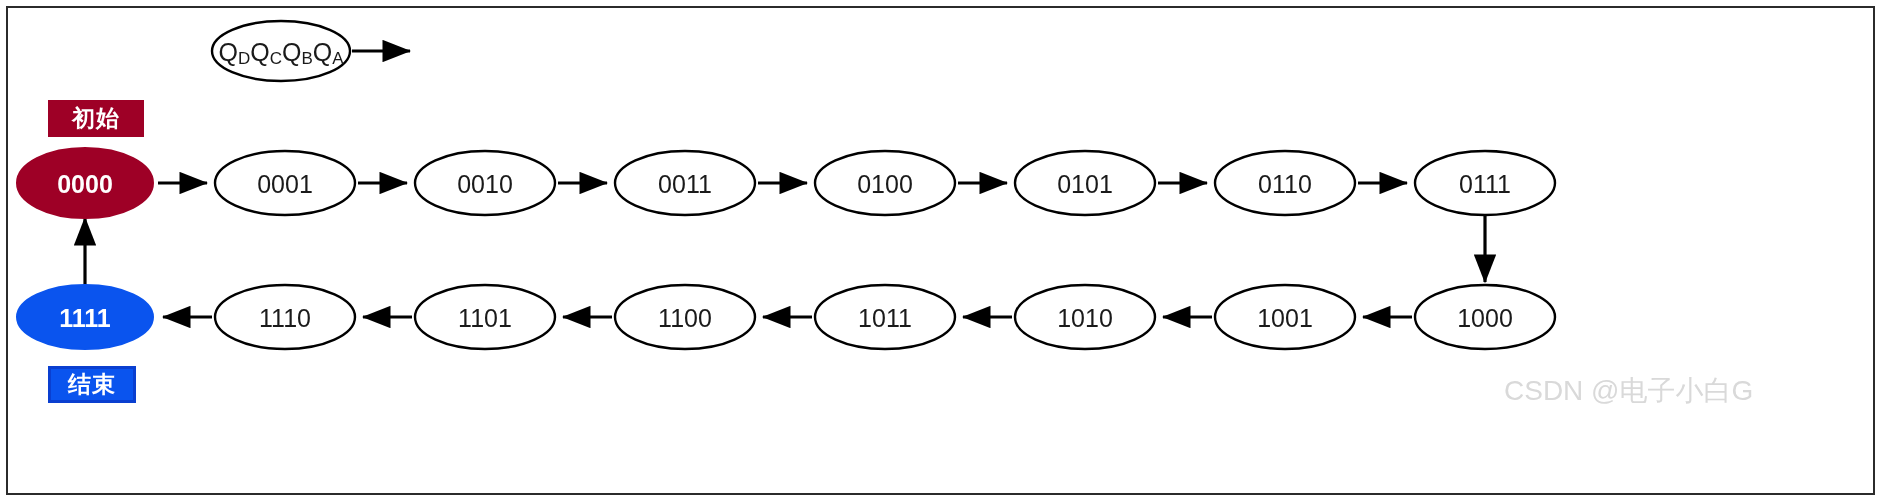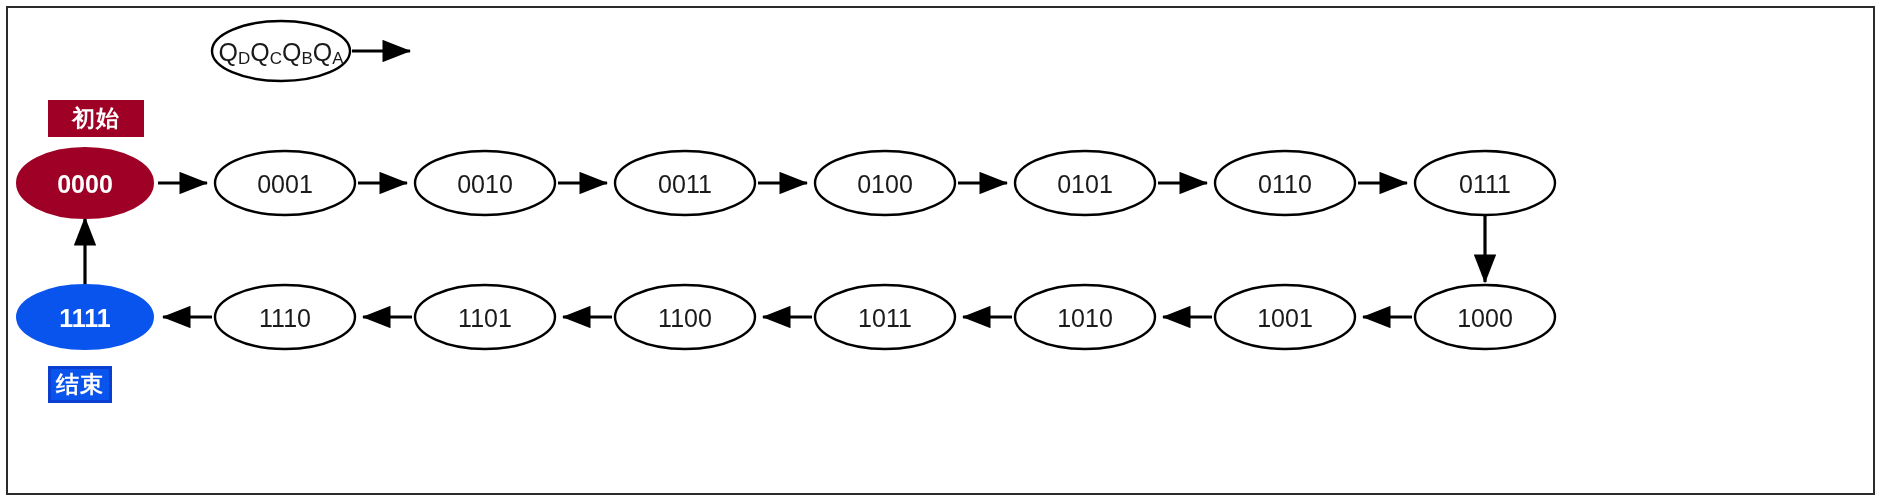--- a/index.html
+++ b/index.html
@@ -93,21 +93,21 @@
   #tag-start {
     left: 48px;
     top: 100px;
     width: 96px;
     height: 37px;
     background: #9E0026;
   }
   #tag-end {
     left: 48px;
     top: 366px;
-    width: 64px;
+    width: 88px;
     height: 37px;
     background: #0A54EE;
     border: 3px solid #0A3FD0;
   }
   #watermark {
     position: absolute;
     left: 1504px;
     top: 372px;
     font-family: "Liberation Sans", sans-serif;
     font-size: 28px;
@@ -230,14 +230,15 @@
         <ellipse class="node-ellipse" cx="1485" cy="317" rx="70" ry="32"></ellipse>
         <text class="node-label" x="1485" y="318">1000</text>
       </g>
     </g>
   </svg>
 
   <div class="tag" id="tag-start">初始</div>
 
   <div class="tag" id="tag-end">结束</div>
 
+  <div id="watermark">CSDN @电子小白G</div>
 
 </div>
 
 </body></html>

